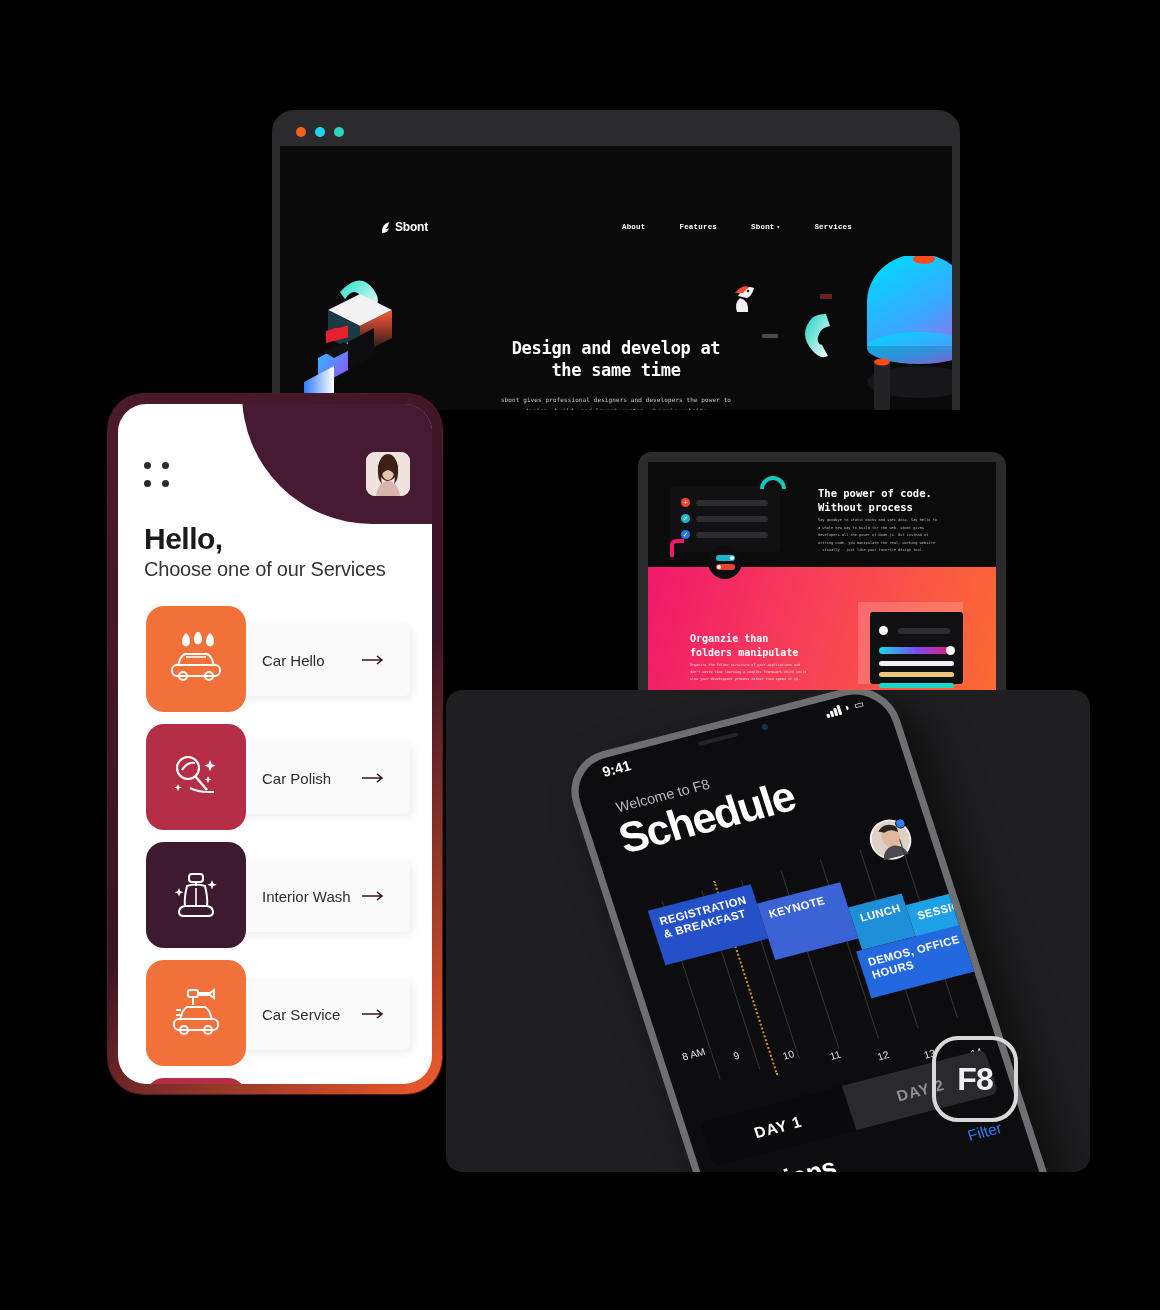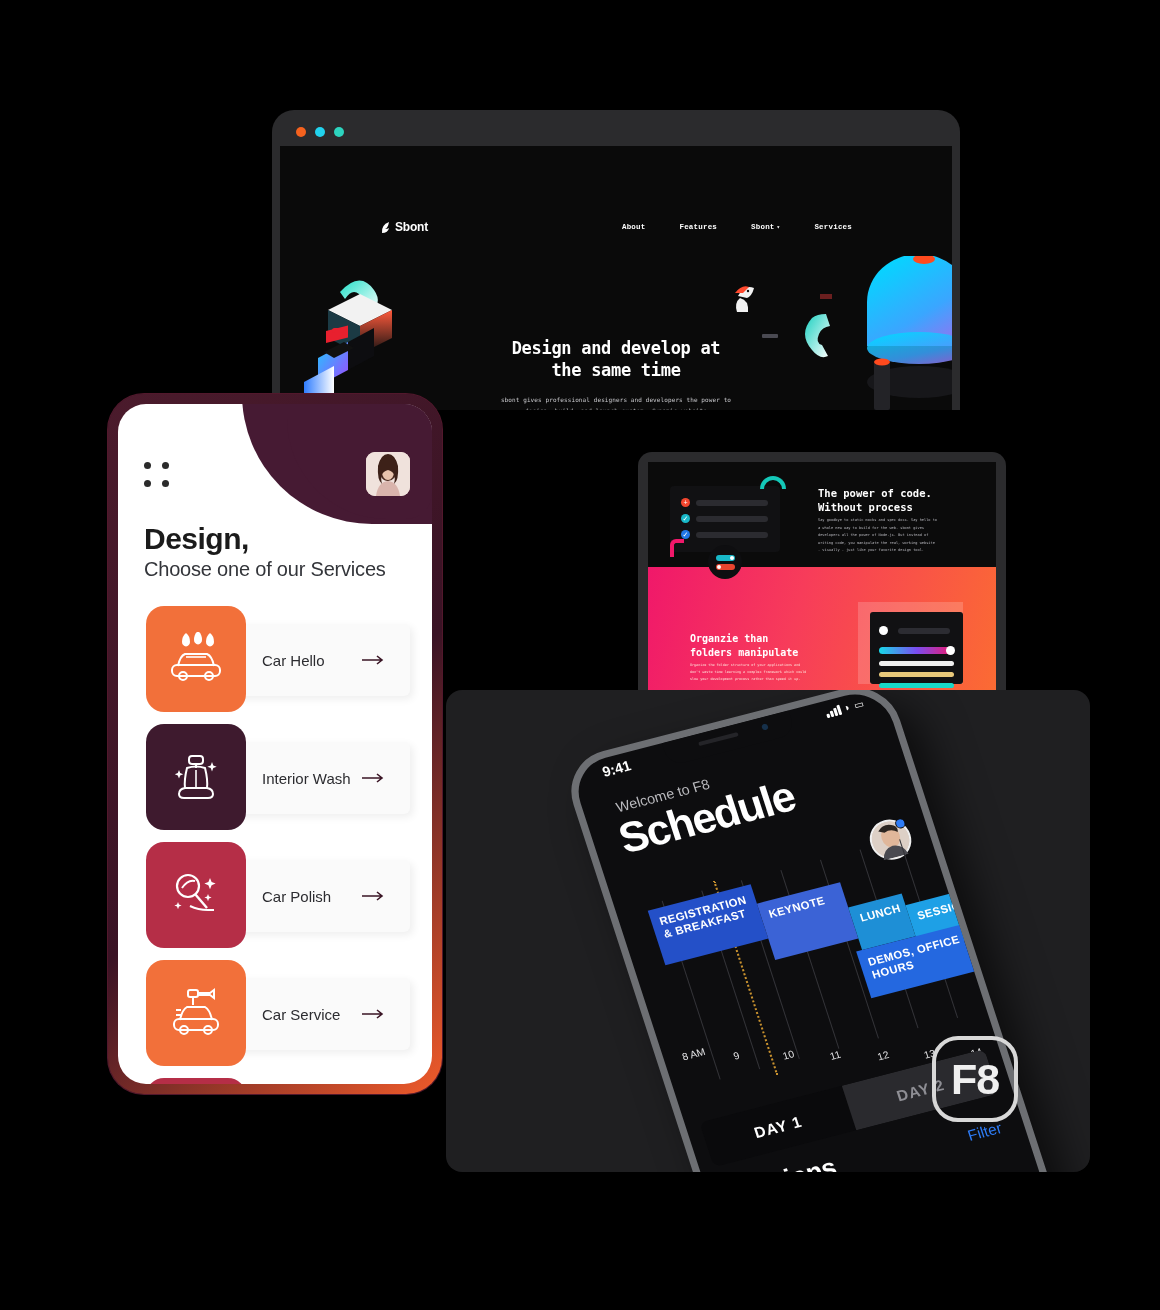--- a/index.html
+++ b/index.html
@@ -171,21 +171,21 @@
 
   
   .f8panel {
     position:absolute; left:446px; top:690px; width:644px; height:482px;
     background:#1f1f21; border-radius:16px; overflow:hidden;
   }
   .f8-logo {
     position:absolute; right:72px; bottom:50px; width:86px; height:86px;
     border:4px solid #d8d8d8; border-radius:26px;
     display:flex; align-items:center; justify-content:center;
-    color:#f0f0f0; font-size:43px; font-weight:700; letter-spacing:-1px;
+    color:#f0f0f0; font-size:32px; font-weight:700; letter-spacing:-1px;
   }
   
   .iphone {
     position:absolute; left:112px; top:30px; width:330px; height:660px;
     background:#0d0d0f; border-radius:44px;
     transform: rotate(-18deg) skewY(3.5deg) scale(1.02);
     transform-origin: 50% 0%;
     border:7px solid #6d6f73;
     overflow:hidden;
     box-shadow: 16px 20px 40px rgba(0,0,0,0.6);
@@ -417,21 +417,21 @@
         <svg viewBox="0 0 44 44" width="44" height="44">
           <rect width="44" height="44" fill="#f0e2dc"></rect>
           <ellipse cx="22" cy="18" rx="9" ry="11" fill="#4a2a20"></ellipse>
           <ellipse cx="22" cy="20" rx="6" ry="8" fill="#e8c3ad"></ellipse>
           <path d="M10 44 q2 -14 12 -15 q10 1 12 15 z" fill="#d9b4ac"></path>
           <path d="M12 14 q3 -12 10 -12 q7 0 10 12 q1 14 -4 18 q3 -12 -6 -14 q-9 2 -6 14 q-5 -4 -4 -18z" fill="#3d2118"></path>
         </svg>
       </div>
 
       <div class="greet">
-        <h2>Design,</h2>
+        <h2>Hello,</h2>
         <h3>Choose one of our Services</h3>
       </div>
 
       <div class="svc-list">
 
         <div class="svc">
           <div class="svc-card">
             <span class="svc-label">Car Hello</span>
             <svg class="arrow-r" viewBox="0 0 26 10">
               <path d="M0 5 h20 M15 1 l5 4 l-5 4" stroke="#3a1525" stroke-width="1.6" fill="none"></path>
@@ -446,54 +446,54 @@
               <rect x="6" y="33" width="48" height="11" rx="5" stroke="#fff" stroke-width="2" fill="none"></rect>
               <circle cx="17" cy="44" r="4" stroke="#fff" stroke-width="2" fill="none"></circle>
               <circle cx="43" cy="44" r="4" stroke="#fff" stroke-width="2" fill="none"></circle>
               <path d="M20 25 h20" stroke="#fff" stroke-width="1.6"></path>
             </svg>
           </div>
         </div>
 
         <div class="svc">
           <div class="svc-card">
+            <span class="svc-label">Car Polish</span>
+            <svg class="arrow-r" viewBox="0 0 26 10">
+              <path d="M0 5 h20 M15 1 l5 4 l-5 4" stroke="#3a1525" stroke-width="1.6" fill="none"></path>
+            </svg>
+          </div>
+          <div class="svc-icon" style="background:#B52E47">
+            <svg viewBox="0 0 60 54" width="60" height="54">
+              <circle cx="22" cy="18" r="11" stroke="#fff" stroke-width="2.2" fill="none"></circle>
+              <path d="M16 20 q6 -9 13 -7" stroke="#fff" stroke-width="2" fill="none"></path>
+              <path d="M29 26 l12 14" stroke="#fff" stroke-width="2.4"></path>
+              <path d="M24 38 q8 4 18 4 h6" stroke="#fff" stroke-width="2" fill="none"></path>
+              <path d="M44 10 l1.6 4 l4 1.6 l-4 1.6 l-1.6 4 l-1.6 -4 l-4 -1.6 l4 -1.6z" fill="#fff"></path>
+              <path d="M42 26 l1 2.6 l2.6 1 l-2.6 1 l-1 2.6 l-1 -2.6 l-2.6 -1 l2.6 -1z" fill="#fff"></path>
+              <path d="M12 34 l1 2.6 l2.6 1 l-2.6 1 l-1 2.6 l-1 -2.6 l-2.6 -1 l2.6 -1z" fill="#fff"></path>
+            </svg>
+          </div>
+        </div>
+
+        <div class="svc">
+          <div class="svc-card">
             <span class="svc-label">Interior Wash</span>
             <svg class="arrow-r" viewBox="0 0 26 10">
               <path d="M0 5 h20 M15 1 l5 4 l-5 4" stroke="#3a1525" stroke-width="1.6" fill="none"></path>
             </svg>
           </div>
           <div class="svc-icon" style="background:#3E1A2E">
             <svg viewBox="0 0 60 54" width="60" height="54">
               <rect x="23" y="6" width="14" height="8" rx="3" stroke="#fff" stroke-width="2" fill="none"></rect>
               <path d="M30 14 v4" stroke="#fff" stroke-width="2"></path>
               <path d="M21 18 q9 -3 18 0 q3 12 2 20 h-22 q-1 -8 2 -20z" stroke="#fff" stroke-width="2" fill="none"></path>
               <path d="M19 38 q-6 1 -6 6 q0 4 5 4 h24 q5 0 5 -4 q0 -5 -6 -6" stroke="#fff" stroke-width="2" fill="none"></path>
               <path d="M30 20 v18" stroke="#fff" stroke-width="1.6"></path>
               <path d="M46 12 l1.3 3.4 l3.4 1.3 l-3.4 1.3 l-1.3 3.4 l-1.3 -3.4 l-3.4 -1.3 l3.4 -1.3z" fill="#fff"></path>
               <path d="M13 20 l1.2 3 l3 1.2 l-3 1.2 l-1.2 3 l-1.2 -3 l-3 -1.2 l3 -1.2z" fill="#fff"></path>
-            </svg>
-          </div>
-        </div>
-
-        <div class="svc">
-          <div class="svc-card">
-            <span class="svc-label">Car Polish</span>
-            <svg class="arrow-r" viewBox="0 0 26 10">
-              <path d="M0 5 h20 M15 1 l5 4 l-5 4" stroke="#3a1525" stroke-width="1.6" fill="none"></path>
-            </svg>
-          </div>
-          <div class="svc-icon" style="background:#B52E47">
-            <svg viewBox="0 0 60 54" width="60" height="54">
-              <circle cx="22" cy="18" r="11" stroke="#fff" stroke-width="2.2" fill="none"></circle>
-              <path d="M16 20 q6 -9 13 -7" stroke="#fff" stroke-width="2" fill="none"></path>
-              <path d="M29 26 l12 14" stroke="#fff" stroke-width="2.4"></path>
-              <path d="M24 38 q8 4 18 4 h6" stroke="#fff" stroke-width="2" fill="none"></path>
-              <path d="M44 10 l1.6 4 l4 1.6 l-4 1.6 l-1.6 4 l-1.6 -4 l-4 -1.6 l4 -1.6z" fill="#fff"></path>
-              <path d="M42 26 l1 2.6 l2.6 1 l-2.6 1 l-1 2.6 l-1 -2.6 l-2.6 -1 l2.6 -1z" fill="#fff"></path>
-              <path d="M12 34 l1 2.6 l2.6 1 l-2.6 1 l-1 2.6 l-1 -2.6 l-2.6 -1 l2.6 -1z" fill="#fff"></path>
             </svg>
           </div>
         </div>
 
         <div class="svc">
           <div class="svc-card">
             <span class="svc-label">Car Service</span>
             <svg class="arrow-r" viewBox="0 0 26 10">
               <path d="M0 5 h20 M15 1 l5 4 l-5 4" stroke="#3a1525" stroke-width="1.6" fill="none"></path>
             </svg>

